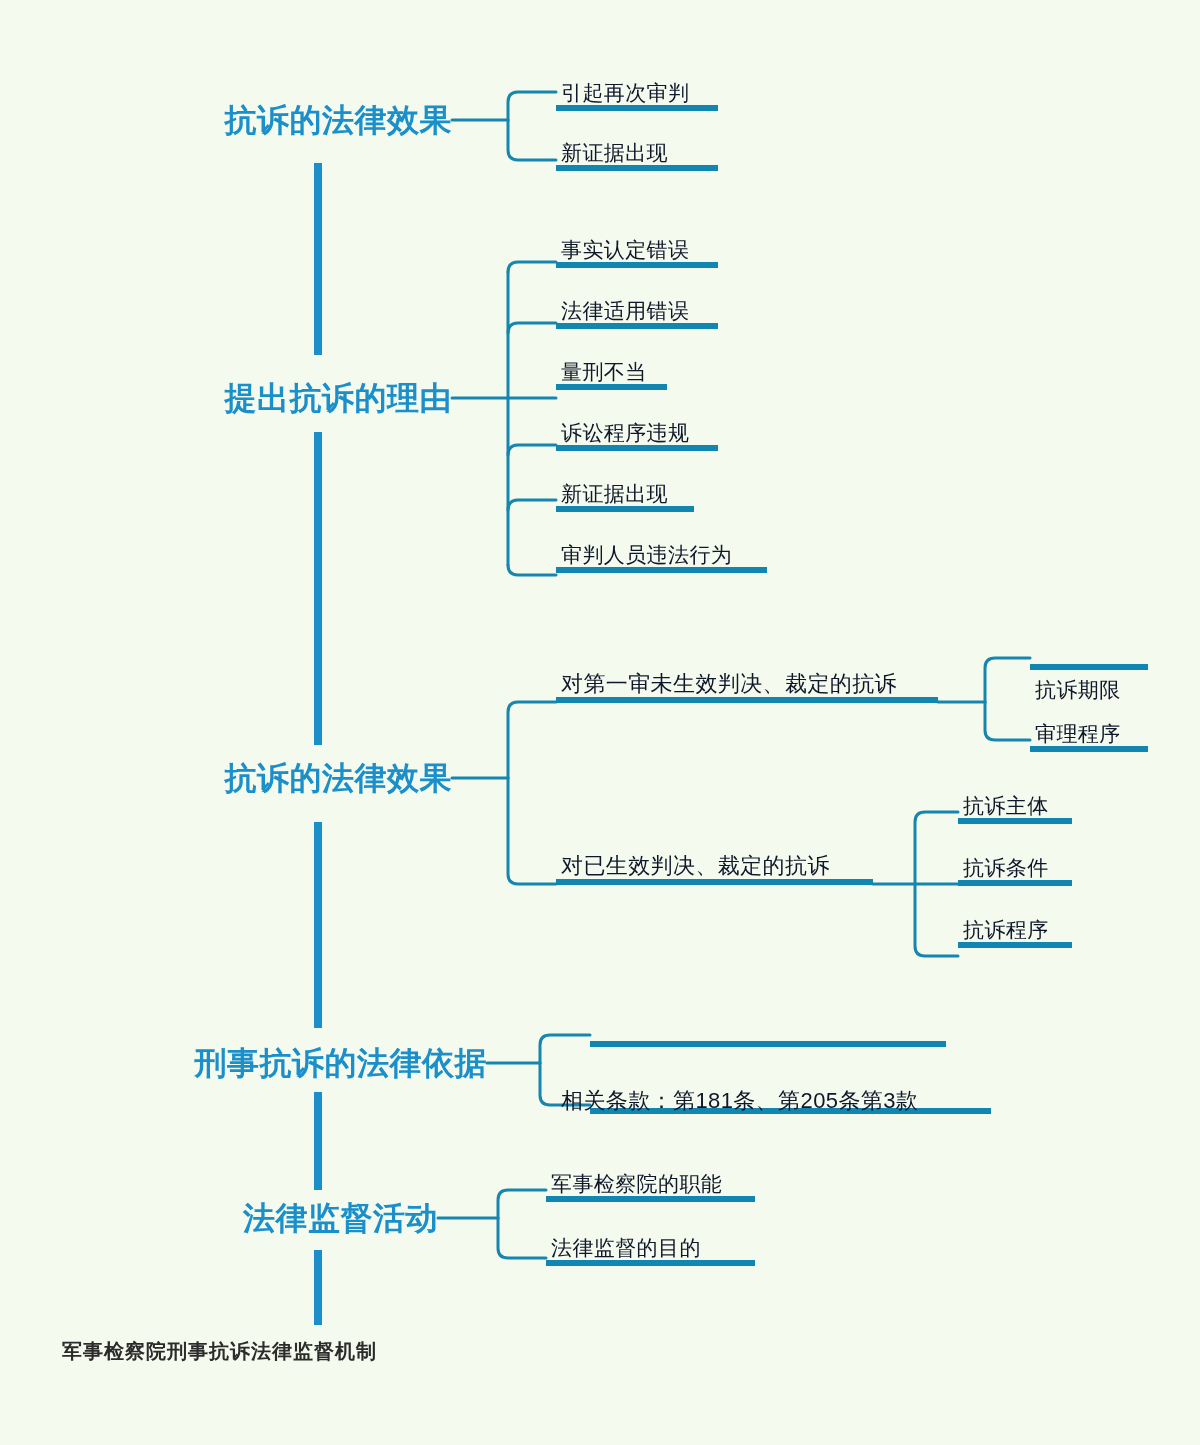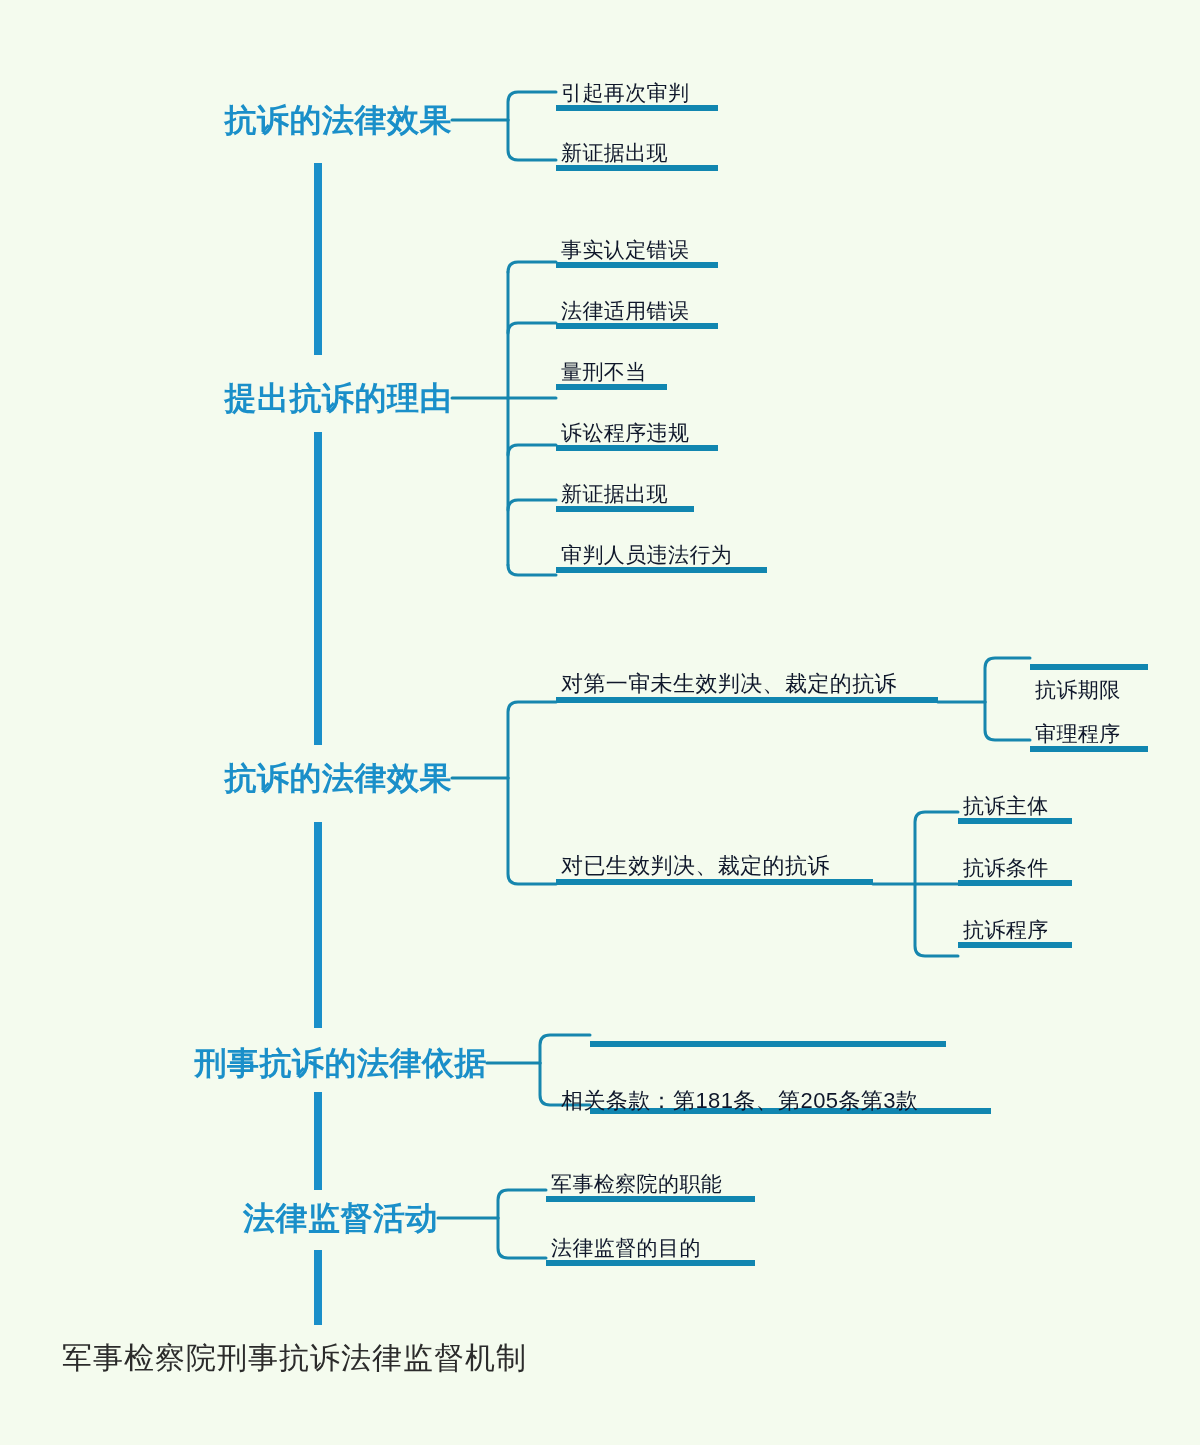--- a/index.html
+++ b/index.html
@@ -49,22 +49,22 @@
     letter-spacing: 0.4px;
     transform: translateY(-100%);
     padding-bottom: 5px;
   }
   .leaf.big {
     font-size: 22px;
   }
   
   .root-title {
     position: absolute;
-    font-size: 30px;
-    font-weight: normal;
+    font-size: 20px;
+    font-weight: bold;
     color: #2b2b2b;
     letter-spacing: 1px;
     white-space: nowrap;
   }
 </style>
 </head>
 <body>
 
 <div id="canvas">
 

